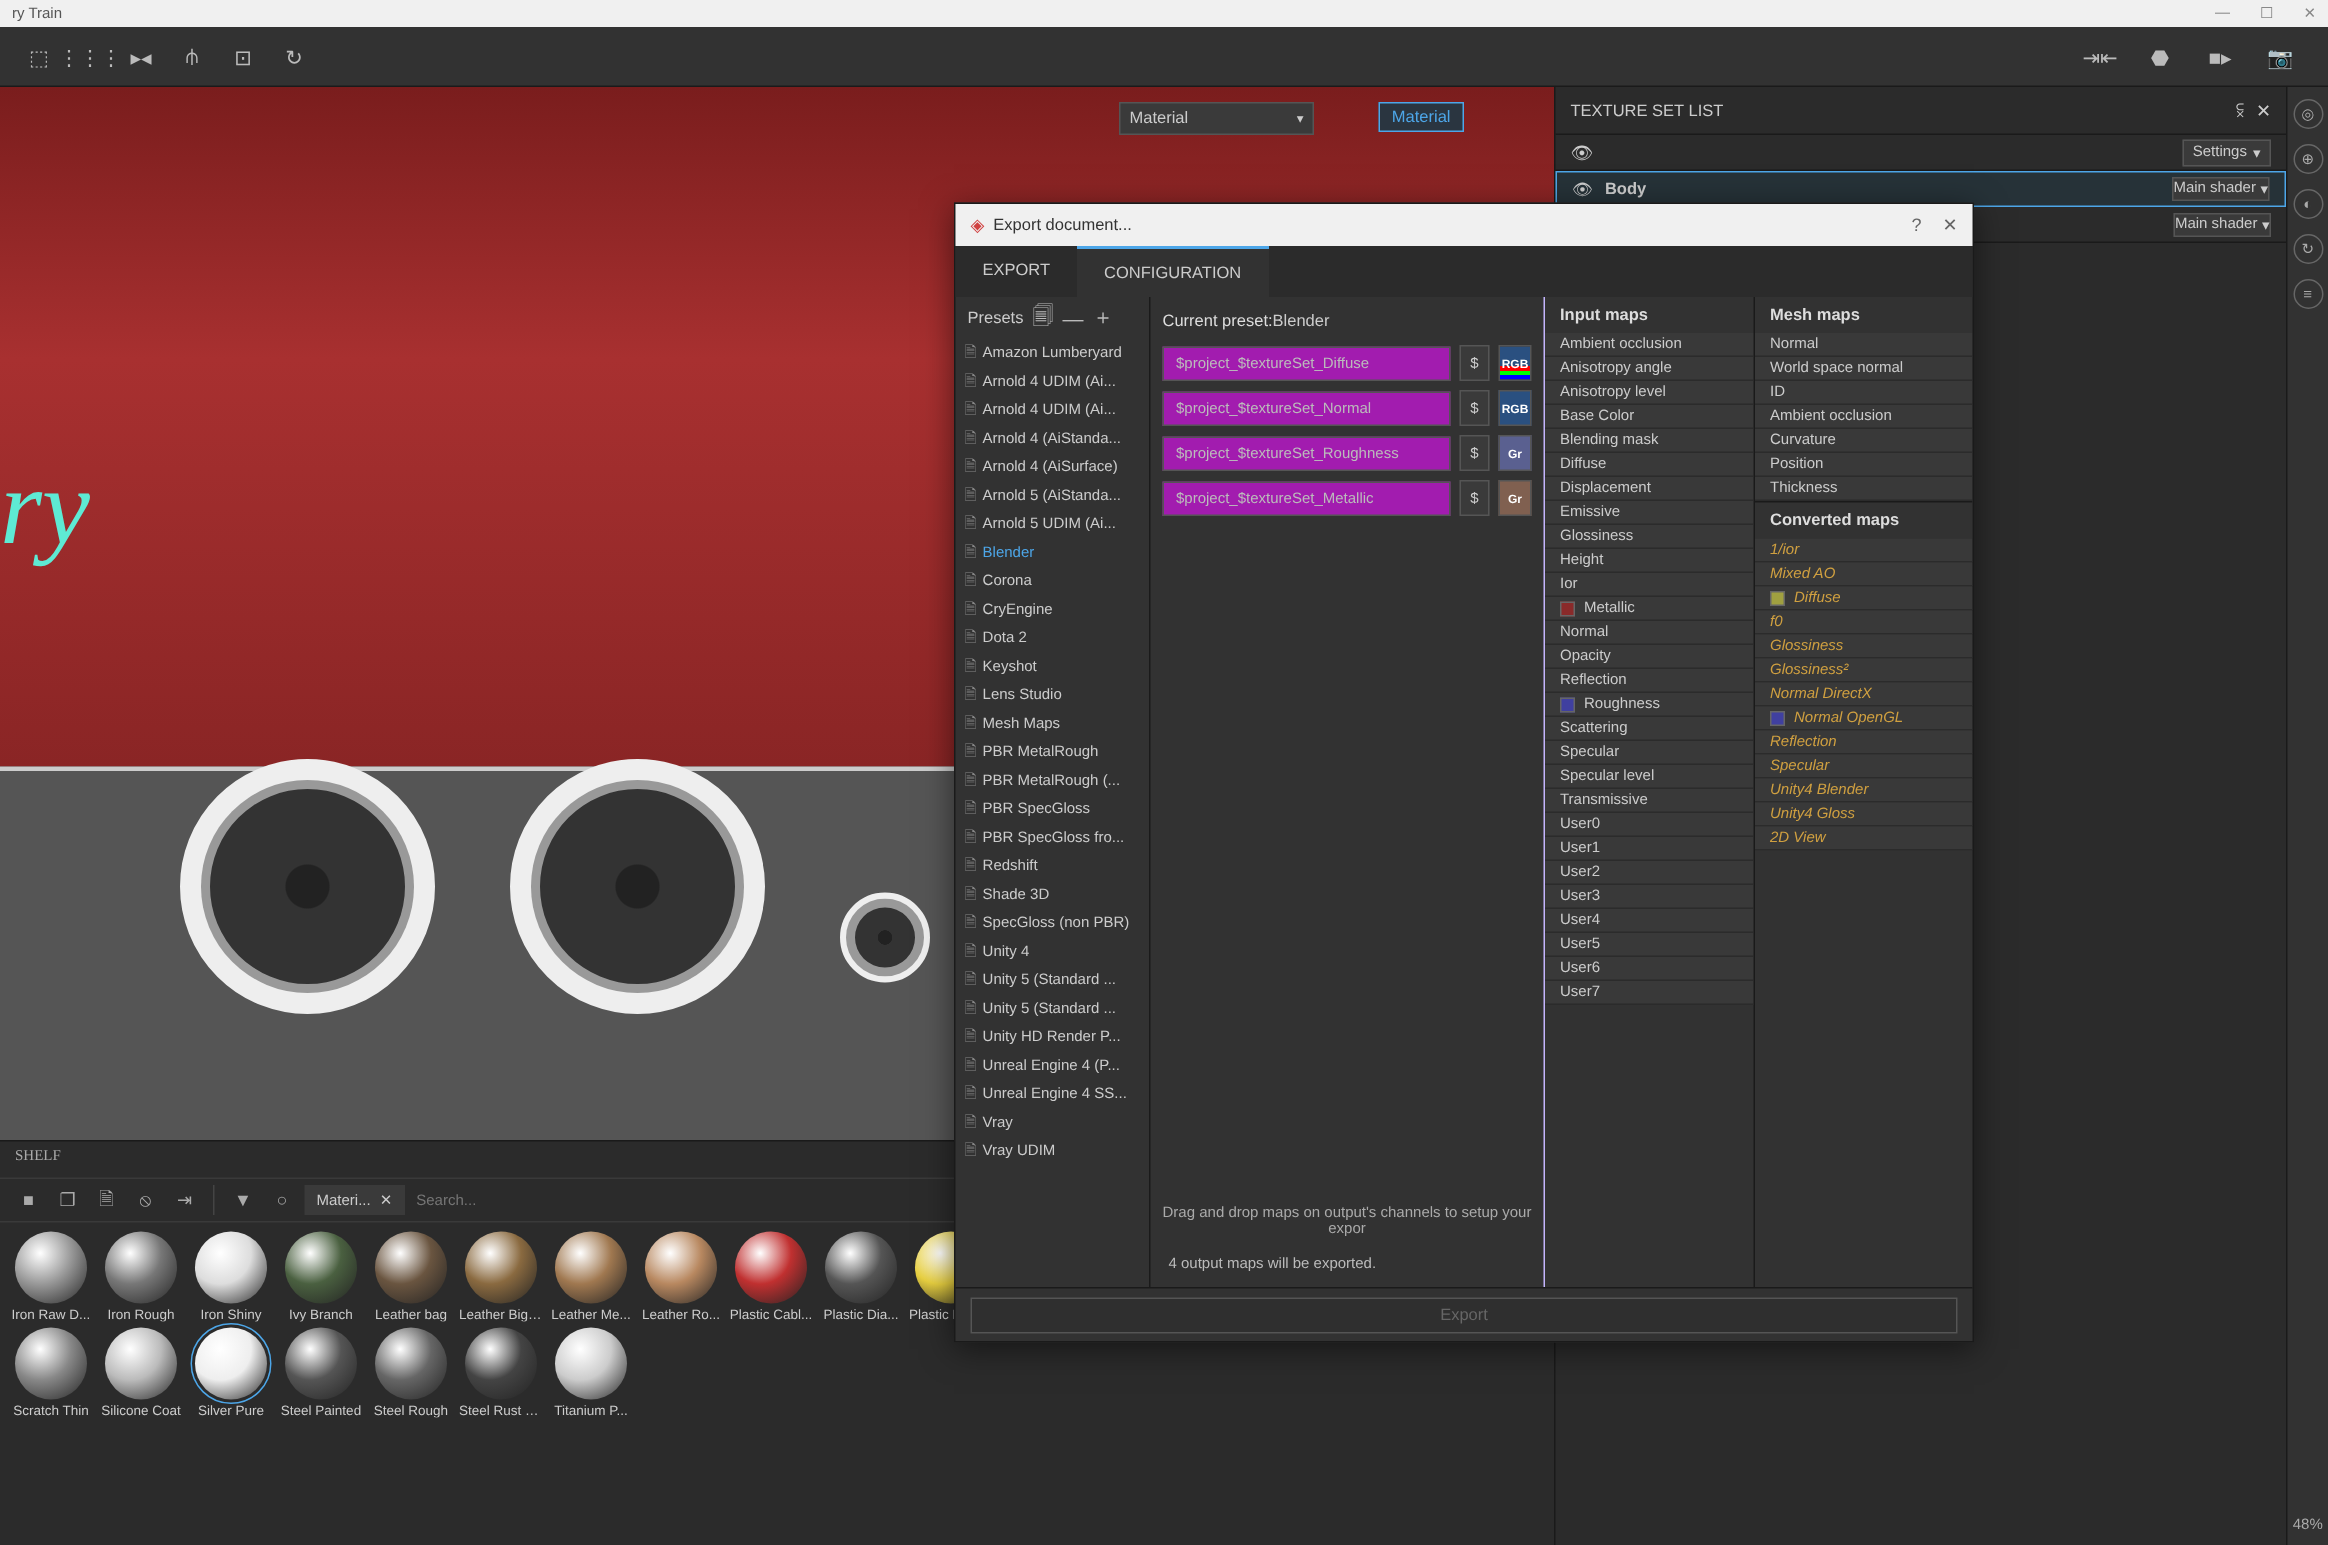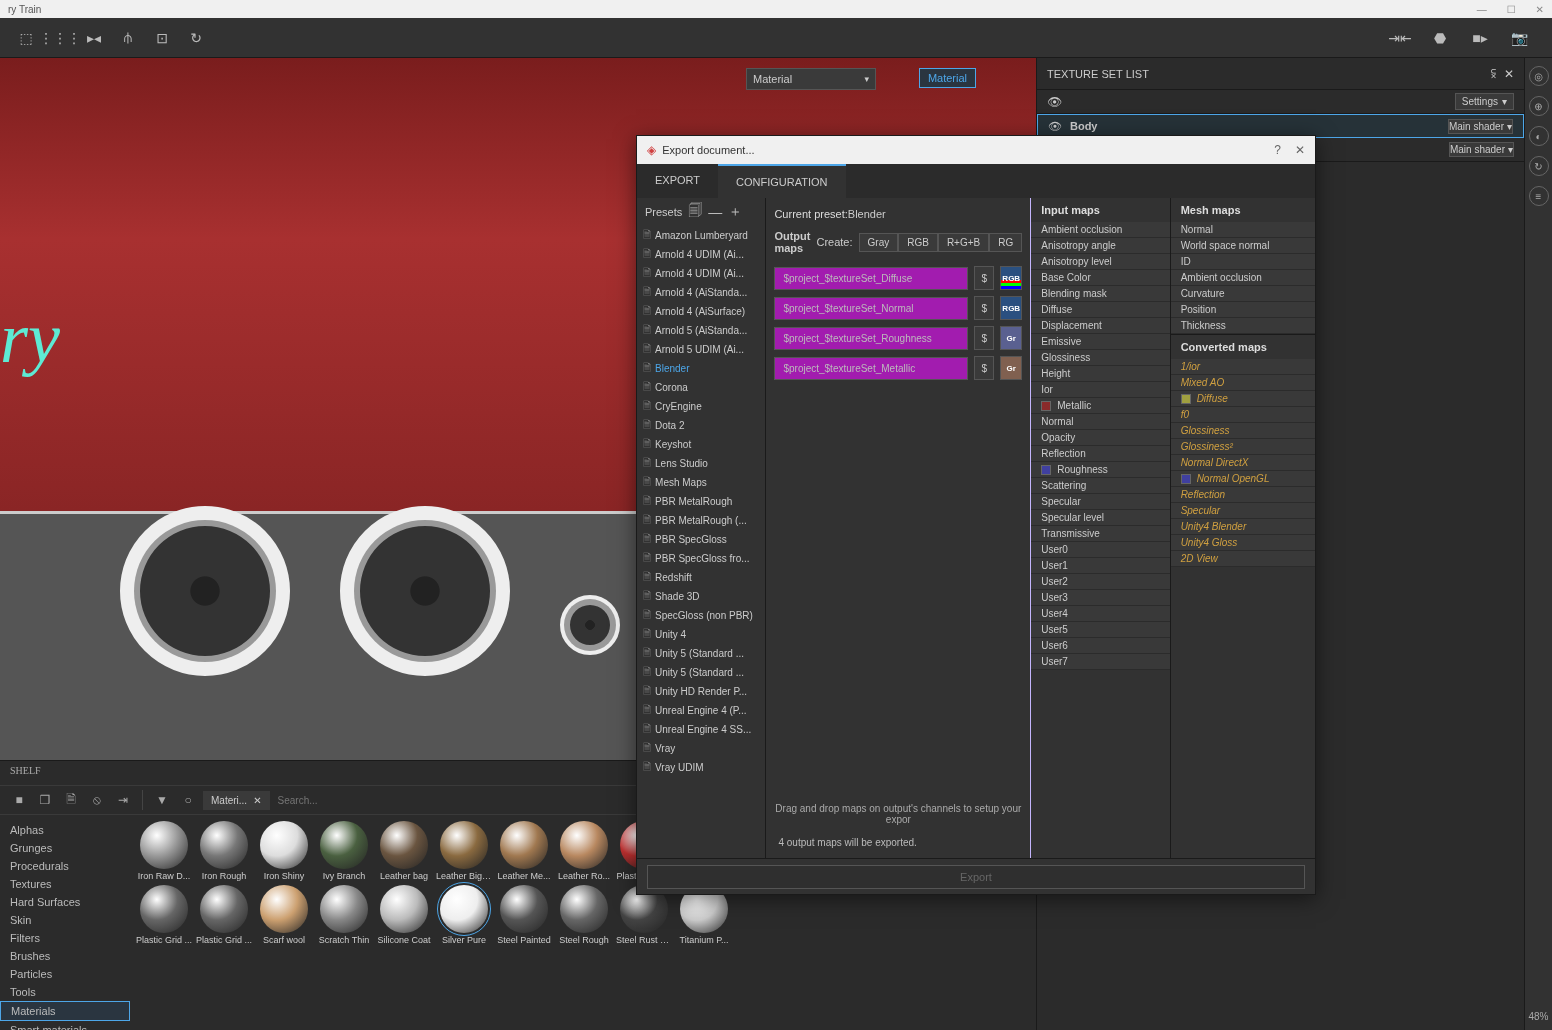--- a/index.html
+++ b/index.html
@@ -168,34 +168,20 @@
         <div class="sep"></div>
         <div class="tb">▼</div>
         <div class="tb">○</div>
         <div class="tab">
           <span>Materi...</span>
           <span class="close">✕</span>
         </div>
         <input placeholder="Search..." style="">
       </div>
       <div class="shelfbody">
-        <div class="shelfside" id="shelf-cats">
-            <div class="cat">Alphas</div>
-            <div class="cat">Grunges</div>
-            <div class="cat">Procedurals</div>
-            <div class="cat">Textures</div>
-            <div class="cat">Hard Surfaces</div>
-            <div class="cat">Skin</div>
-            <div class="cat">Filters</div>
-            <div class="cat">Brushes</div>
-            <div class="cat">Particles</div>
-            <div class="cat">Tools</div>
-            <div class="cat sel">Materials</div>
-            <div class="cat">Smart materials</div>
-          </div>
         <div class="shelfgrid" id="shelf-grid">
             <div class="shelfitem">
               <div class="ball" style="background: radial-gradient(circle at 35% 30%, rgb(255, 255, 255), rgb(153, 153, 153) 45%, rgb(34, 34, 34));"></div>
               <div class="lbl">Iron Raw D...</div>
             </div>
             <div class="shelfitem">
               <div class="ball" style="background: radial-gradient(circle at 35% 30%, rgb(255, 255, 255), rgb(119, 119, 119) 45%, rgb(34, 34, 34));"></div>
               <div class="lbl">Iron Rough</div>
             </div>
             <div class="shelfitem">
@@ -467,25 +453,20 @@
           <div class="preset-item">
             <span class="picon">🗎</span>
             <span>Vray UDIM</span>
           </div>
         </div>
     </div>
 
     <div class="output-col">
       <div class="output-hdr">
         <b>Current preset:</b><span>Blender</span>
-      </div>
-      <div class="output-createrow">
-        <b>Output maps</b>
-        <span>Create:</span>
-        <span id="create-btns"><span class="createbtn">Gray</span><span class="createbtn">RGB</span><span class="createbtn">R+G+B</span><span class="createbtn">RG</span></span>
       </div>
       <div id="outputs-list">
           <div class="out-entry">
             <div class="out-name">$project_$textureSet_Diffuse</div>
     <div class="out-dollar">$</div>
     <div class="out-swatch sw-rgb">RGB</div>
           </div>
           <div class="out-entry">
             <div class="out-name">$project_$textureSet_Normal</div>
     <div class="out-dollar">$</div>

